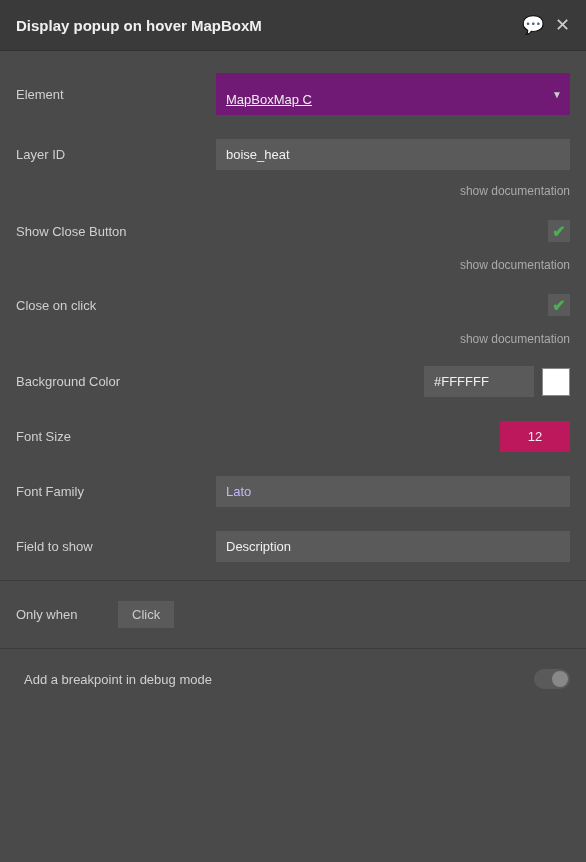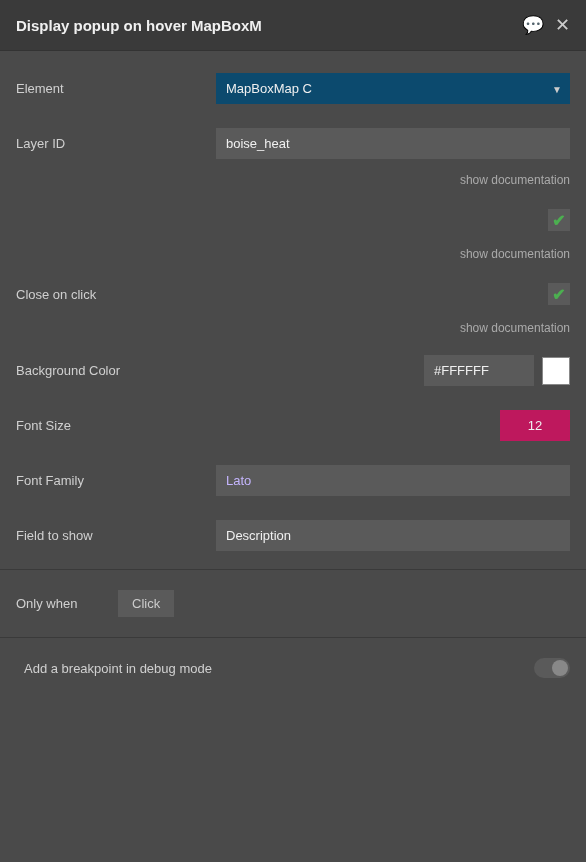--- a/index.html
+++ b/index.html
@@ -68,30 +68,31 @@
     }
 
     .row-control {
       flex: 1;
       display: flex;
       align-items: center;
       justify-content: flex-end;
     }
 
     .select-control {
-      background: #0c4a6e;
+      background: #701a75;
       border: none;
       color: #f0f0f0;
-      padding: 8px 30px 8px 10px;
+      padding: 19px 30px 8px 10px;
       font-size: 13px;
       appearance: none;
       -webkit-appearance: none;
       cursor: pointer;
       width: 100%;
       position: relative;
+      text-decoration: underline;
     }
 
     .select-wrapper {
       position: relative;
       width: 100%;
     }
 
     .select-wrapper::after {
       content: '▼';
       position: absolute;
@@ -283,20 +284,21 @@
       <div class="row-label">Layer ID</div>
       <div class="row-control">
         <input type="text" class="text-input" value="boise_heat" style="">
       </div>
     </div>
     <div class="doc-row">
       <span class="doc-link">show documentation</span>
     </div>
 
     <div class="row">
+      <div class="row-label">Show Close Button</div>
       <div class="row-control">
         <div class="checkbox-control">
           <span class="checkbox-check">✔</span>
         </div>
       </div>
     </div>
     <div class="doc-row">
       <span class="doc-link">show documentation</span>
     </div>
 

